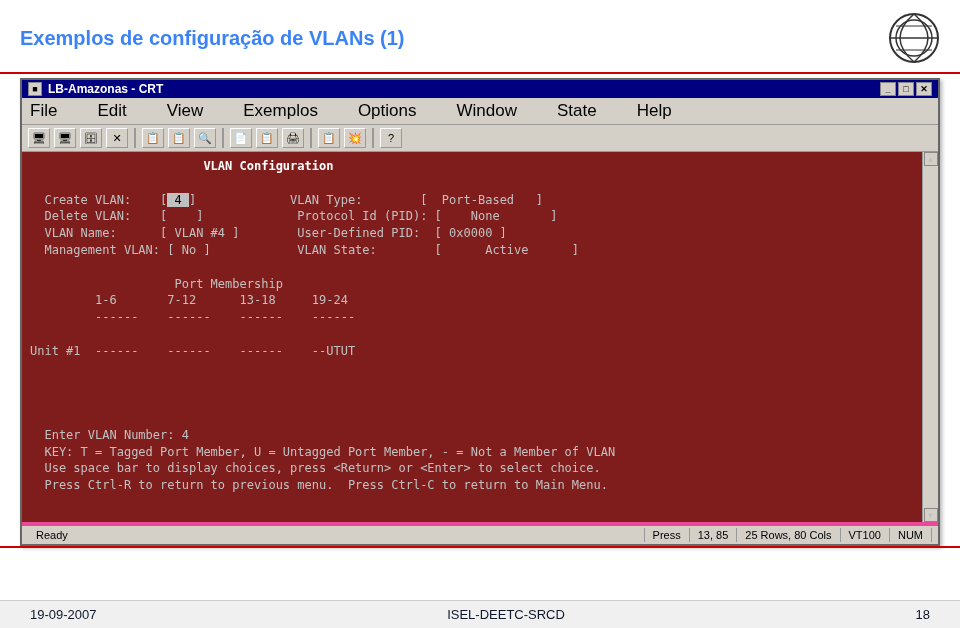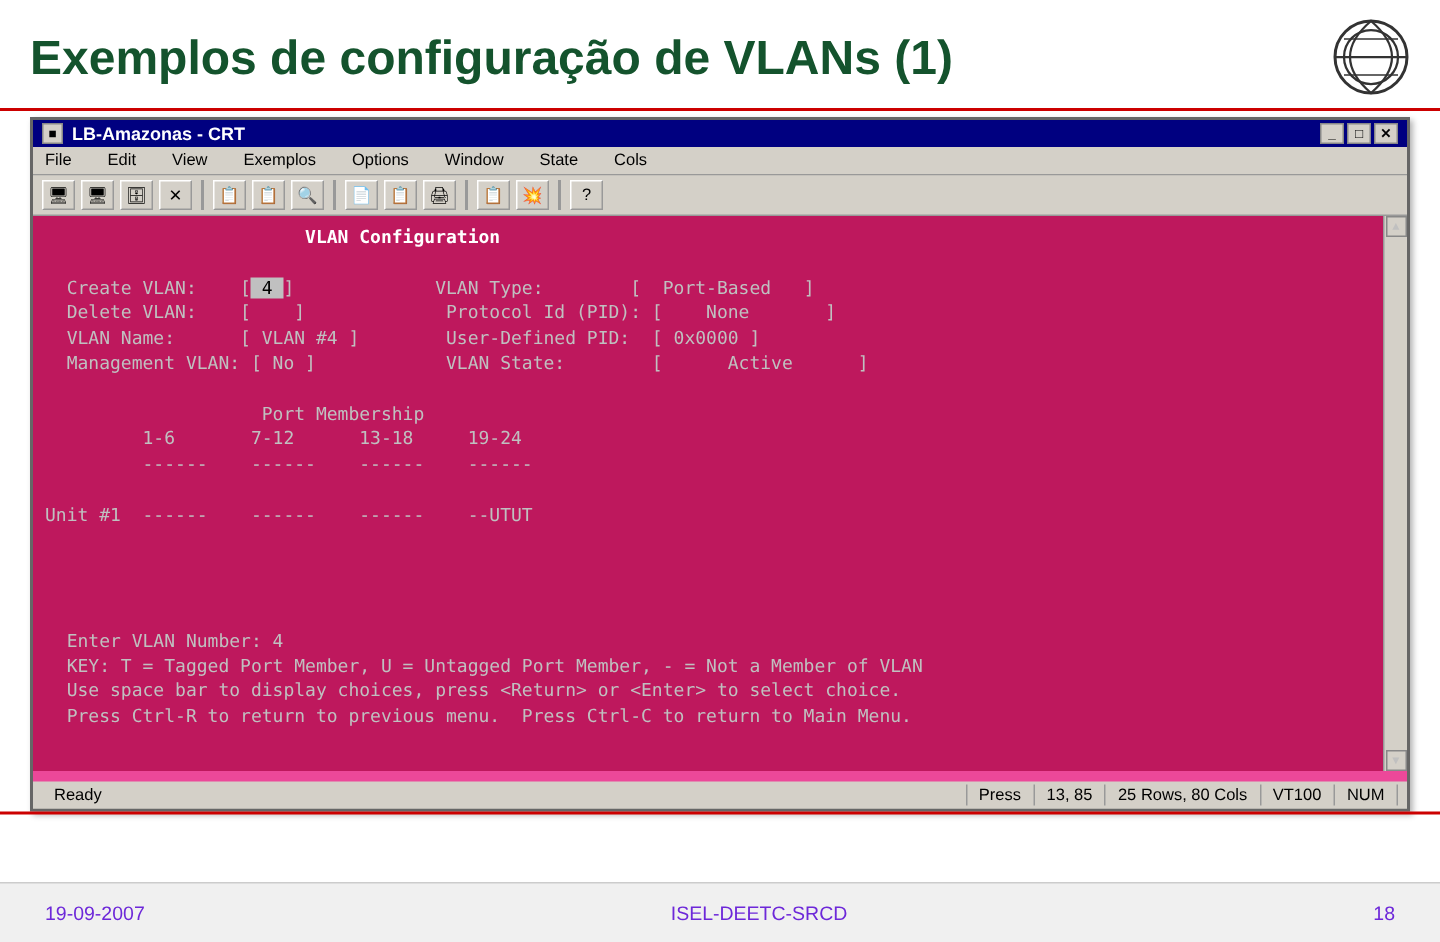--- a/index.html
+++ b/index.html
@@ -13,23 +13,23 @@
     }
 
     
     .page-header {
       padding: 12px 20px 8px 20px;
       display: flex;
       align-items: center;
       justify-content: space-between;
     }
     .page-title {
-      font-size: 32px;
+      font-size: 20px;
       font-weight: bold;
-      color: #14532d;
+      color: #3b82f6;
     }
 
     
     .crt-window {
       margin: 0 20px;
       border: 2px solid #666;
       background: #d4d0c8;
       box-shadow: 2px 2px 4px rgba(0,0,0,0.3);
     }
 
@@ -75,22 +75,22 @@
       justify-content: center;
       cursor: pointer;
     }
 
     
     .crt-menubar {
       background: #d4d0c8;
       border-bottom: 1px solid #999;
       padding: 2px 4px;
       display: flex;
-      gap: 16px;
-      font-size: 11px;
+      gap: 32px;
+      font-size: 17px;
     }
     .crt-menubar span {
       cursor: pointer;
       padding: 1px 4px;
     }
 
     
     .crt-toolbar {
       background: #d4d0c8;
       border-bottom: 1px solid #999;
@@ -114,21 +114,21 @@
     }
     .toolbar-separator {
       width: 2px;
       height: 20px;
       background: #999;
       margin: 0 2px;
     }
 
     
     .crt-terminal {
-      background: #be185d;
+      background: #7f1d1d;
       color: #c0c0c0;
       font-family: 'Courier New', Courier, monospace;
       font-size: 12px;
       padding: 6px 8px;
       height: 370px;
       position: relative;
       overflow: hidden;
     }
     .crt-terminal pre {
       margin: 0;
@@ -158,50 +158,50 @@
       display: flex;
       align-items: center;
       justify-content: center;
       font-size: 8px;
       cursor: pointer;
     }
 
     
     .crt-statusbar {
       background: #d4d0c8;
-      border-top: 7px solid #ec4899;
+      border-top: 4px solid #ec4899;
       padding: 2px 6px;
       display: flex;
       gap: 0;
       font-size: 11px;
     }
     .status-cell {
       padding: 1px 8px;
       border-right: 1px solid #999;
       font-size: 11px;
     }
     .status-cell:first-child {
       flex: 1;
     }
 
     
     .page-footer {
       position: absolute;
       bottom: 0;
       left: 0;
       right: 0;
-      height: 40px;
+      height: 28px;
       background: #f0f0f0;
       border-top: 1px solid #ccc;
       display: flex;
       align-items: center;
       justify-content: space-between;
       padding: 0 30px;
       font-size: 13px;
-      color: #6d28d9;
+      color: #0f172a;
     }
 
     .divider-line {
       height: 2px;
       background: #cc0000;
       margin: 0 0 4px 0;
     }
 
     .footer-divider {
       height: 2px;
@@ -242,21 +242,21 @@
   </div>
 
   <div class="crt-menubar">
     <span>File</span>
     <span>Edit</span>
     <span>View</span>
     <span>Exemplos</span>
     <span>Options</span>
     <span>Window</span>
     <span>State</span>
-    <span>Cols</span>
+    <span>Help</span>
   </div>
 
   <div class="crt-toolbar">
     <div class="toolbar-btn">🖥</div>
     <div class="toolbar-btn">🖥</div>
     <div class="toolbar-btn">🗄</div>
     <div class="toolbar-btn">✕</div>
     <div class="toolbar-separator"></div>
     <div class="toolbar-btn">📋</div>
     <div class="toolbar-btn">📋</div>

